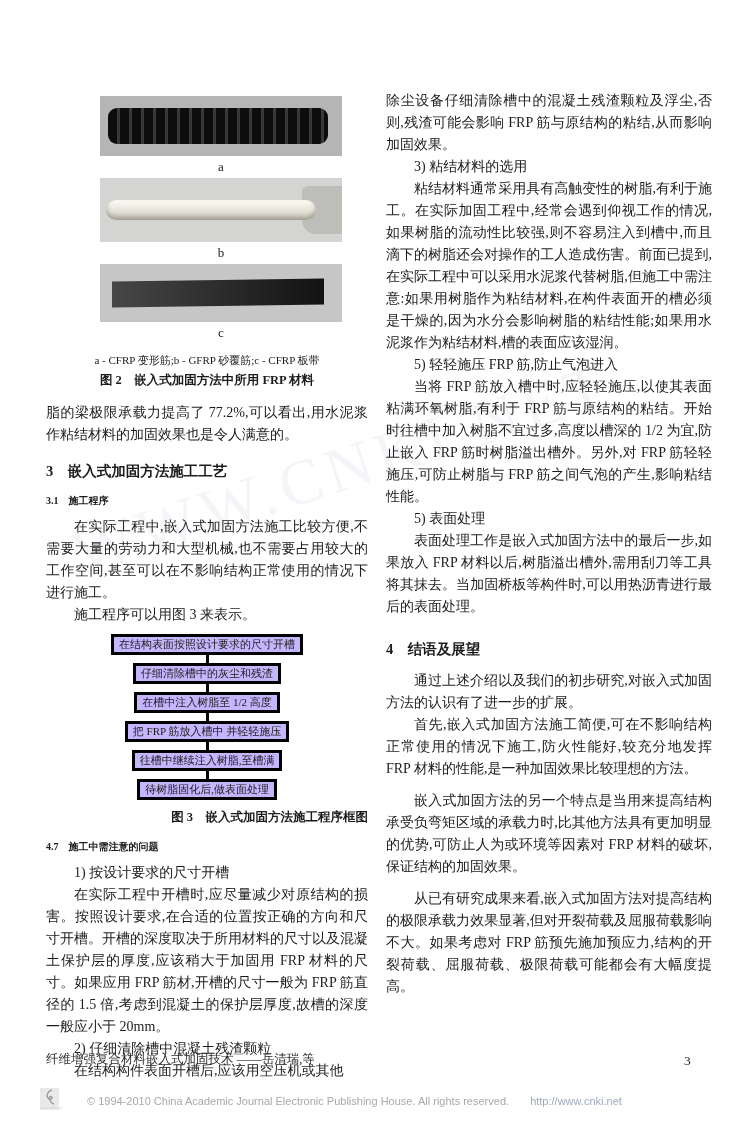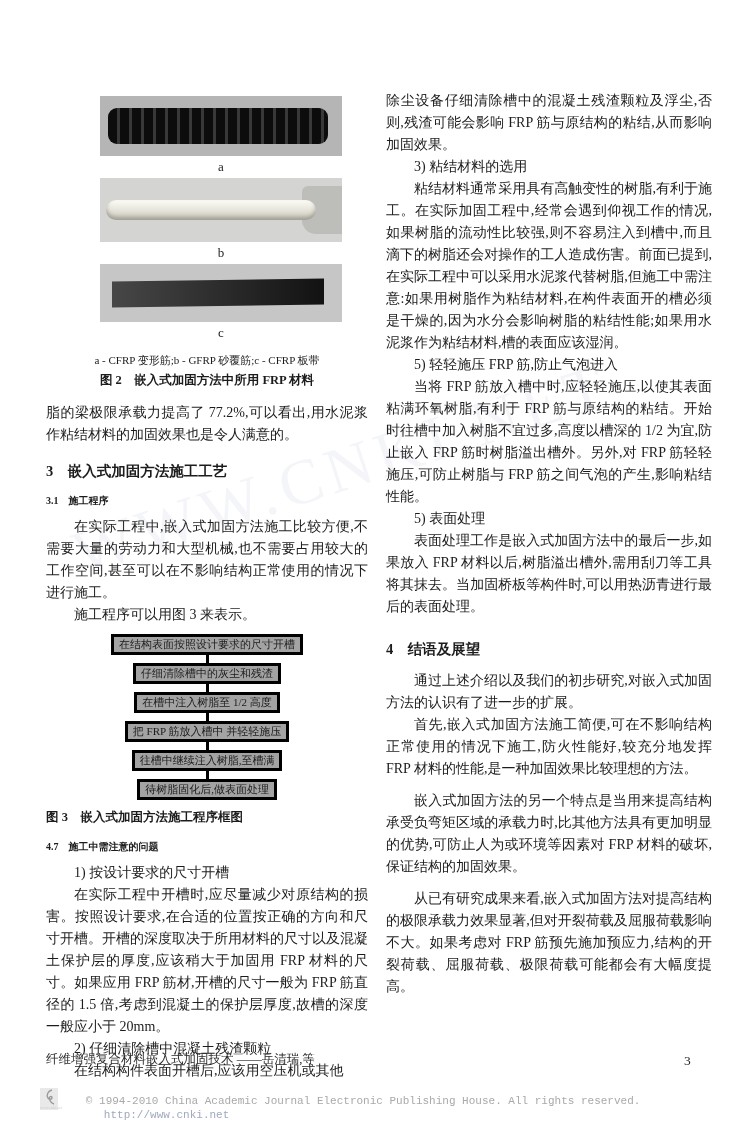--- a/index.html
+++ b/index.html
@@ -30,36 +30,36 @@
   .photo-c{height:58px;background:#c6c6c6;}
   .bar-c{position:absolute;left:12px;top:16px;width:212px;height:26px;
          background:linear-gradient(90deg,#474747,#121212);transform:skewY(-0.8deg);}
   .photo-label{font-size:13px;text-align:center;line-height:18px;padding:2px 0;}
   .fig-legend{font-size:11px;line-height:16px;text-align:center;margin-top:8px;white-space:nowrap;}
   .fig-caption{font-size:12.5px;font-weight:bold;text-align:center;line-height:18px;margin-top:3px;}
 
   
   .flowchart{margin-top:8px;text-align:center;}
   .fc-box{display:inline-block;border:3px solid #000;font-size:11px;line-height:15px;
-          padding:0 5px;white-space:nowrap;background:#a3a3a3;}
+          padding:0 5px;white-space:nowrap;background:#c4b5fd;}
   .fc-link{width:3px;height:8px;background:#000;margin:0 auto;}
-  .fig3-caption{font-size:12.5px;font-weight:bold;text-align:left;line-height:18px;margin:8px 0 10px 0;}
+  .fig3-caption{font-size:12.5px;font-weight:bold;text-align:right;line-height:18px;margin:8px 0 10px 0;}
 
   .left-para-top{margin-top:13px;}
 
   .footnote{position:absolute;left:46px;top:1051px;font-size:12.5px;color:#2a2a2a;}
   .page-num{position:absolute;left:684px;top:1053px;font-size:13.5px;color:#222;}
 
   .footer{position:absolute;left:40px;top:1088px;display:flex;align-items:flex-start;}
   .cnki-logo{width:19px;height:22px;background:#e9e9e9;position:relative;margin-right:28px;}
   .cnki-logo svg{position:absolute;left:2px;top:1px;}
   .cnki-logo-sub{position:absolute;left:0;top:17px;width:19px;font-size:4px;color:#cfcfcf;
                  text-align:center;letter-spacing:0;}
   .copyright{font-size:11px;color:#a9a9a9;line-height:14px;padding-top:6px;
-             font-family:Liberation Mono, monospace;}
+             font-family:Liberation Sans, sans-serif;}
   .copyright .url{color:#9fa9bd;margin-left:18px;}
 
   .watermark{position:absolute;left:60px;top:420px;width:640px;font-size:64px;color:rgba(150,160,185,0.10);
              transform:rotate(-18deg);font-family:"Liberation Serif",serif;pointer-events:none;
              letter-spacing:6px;}
 </style>
 </head>
 <body>
 
 <div class="watermark">WWW.CNKI.NET</div>

